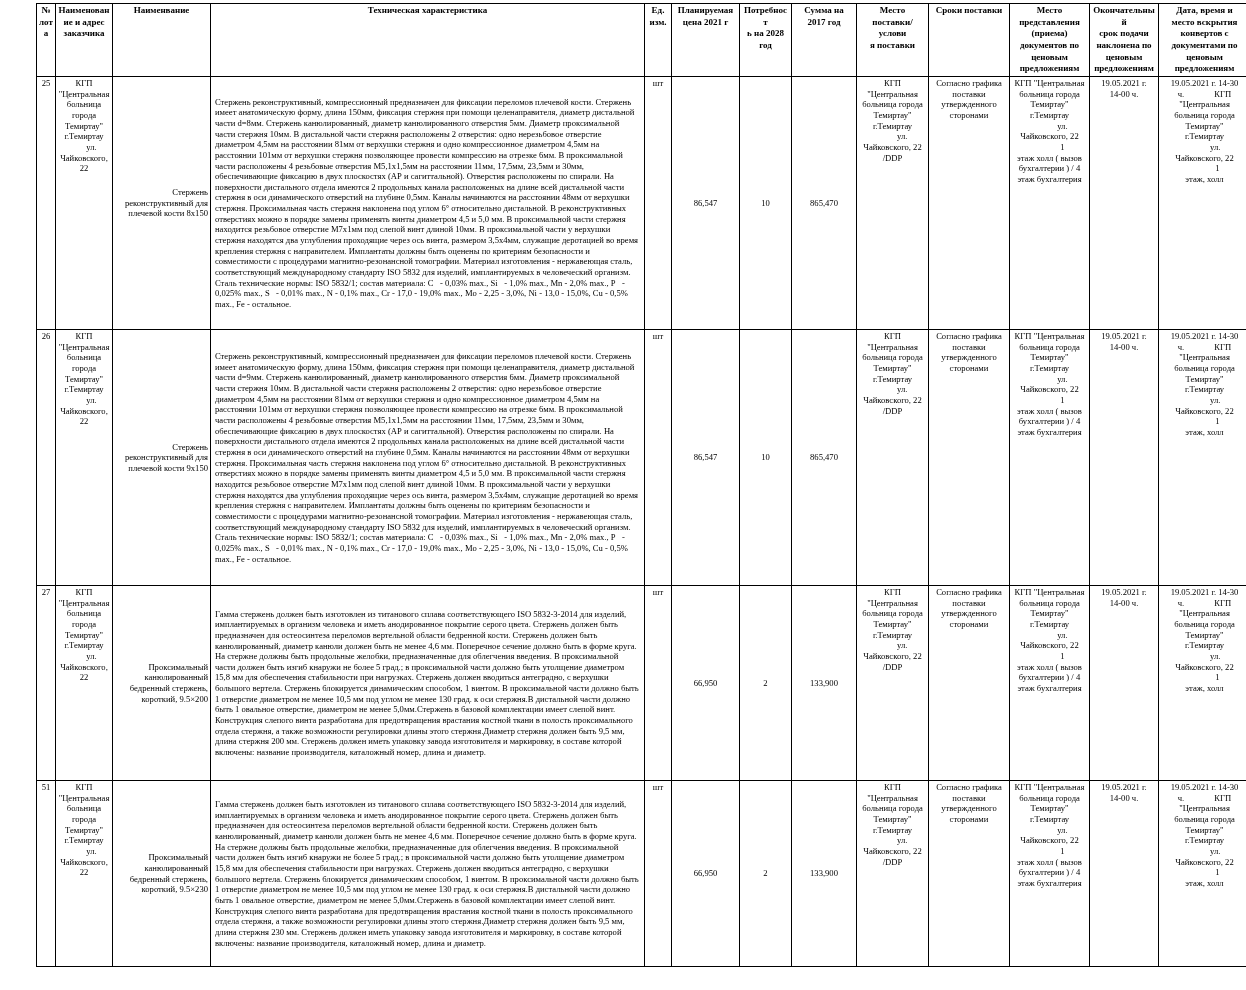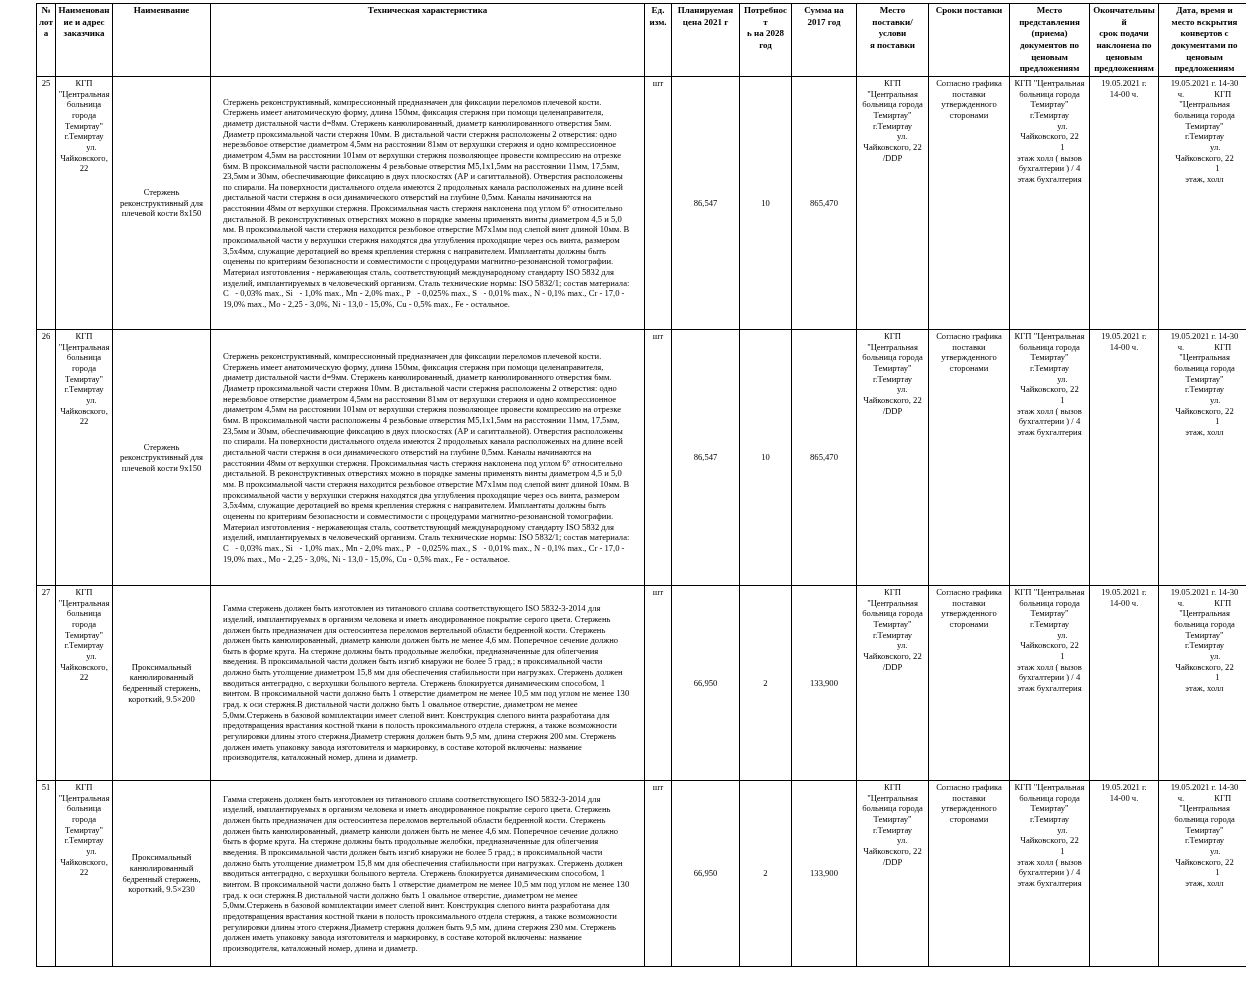--- a/index.html
+++ b/index.html
@@ -34,25 +34,25 @@
     height: 68px;
   }
   .proc th.al { text-align: center; }
   .proc td {
     font-size: 8.6px;
     line-height: 1.24;
     vertical-align: top;
     text-align: center;
   }
   .proc td.mid { vertical-align: middle; }
-  .proc td.left { text-align: center; }
+  .proc td.left { text-align: right; }
   .proc td.spec {
     vertical-align: middle;
     text-align: left;
-    padding: 2px 12px;
+    padding: 2px 4px;
   }
   tr.r-a { height: 253px; }
   tr.r-b { height: 256px; }
   tr.r-c { height: 195px; }
   tr.r-d { height: 186px; }
 </style>
 </head>
 <body>
 
 <table class="proc">

